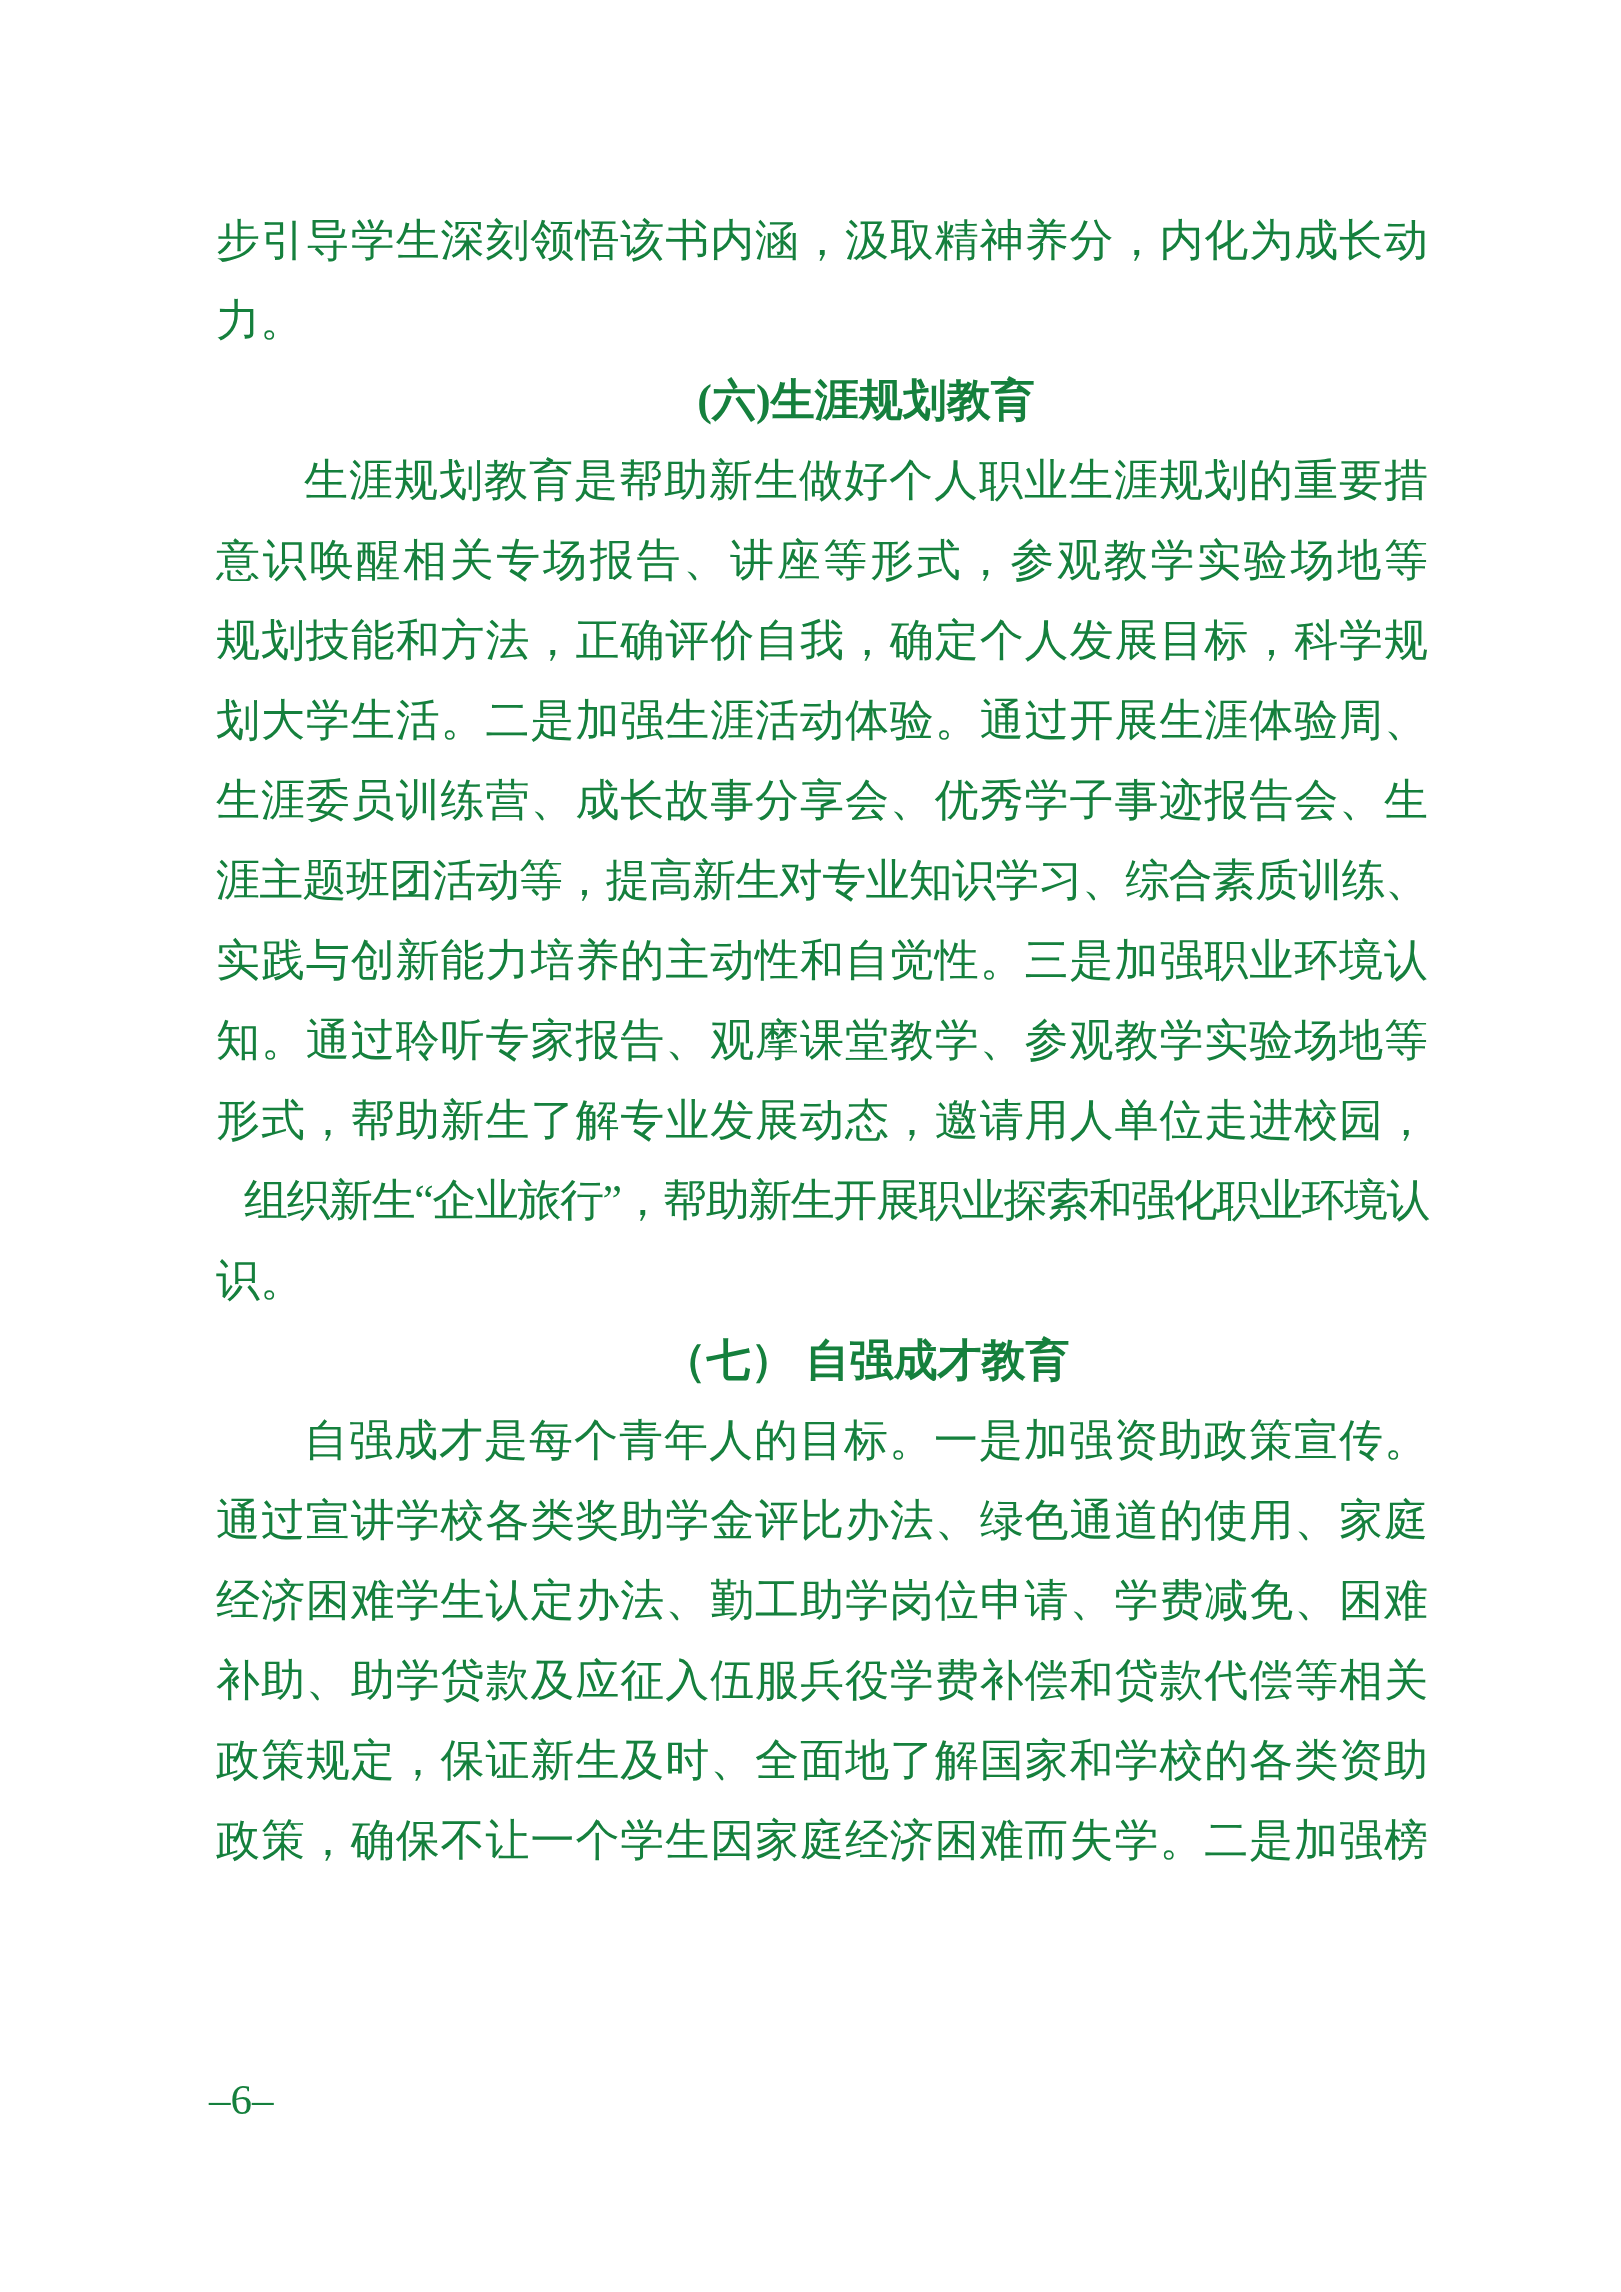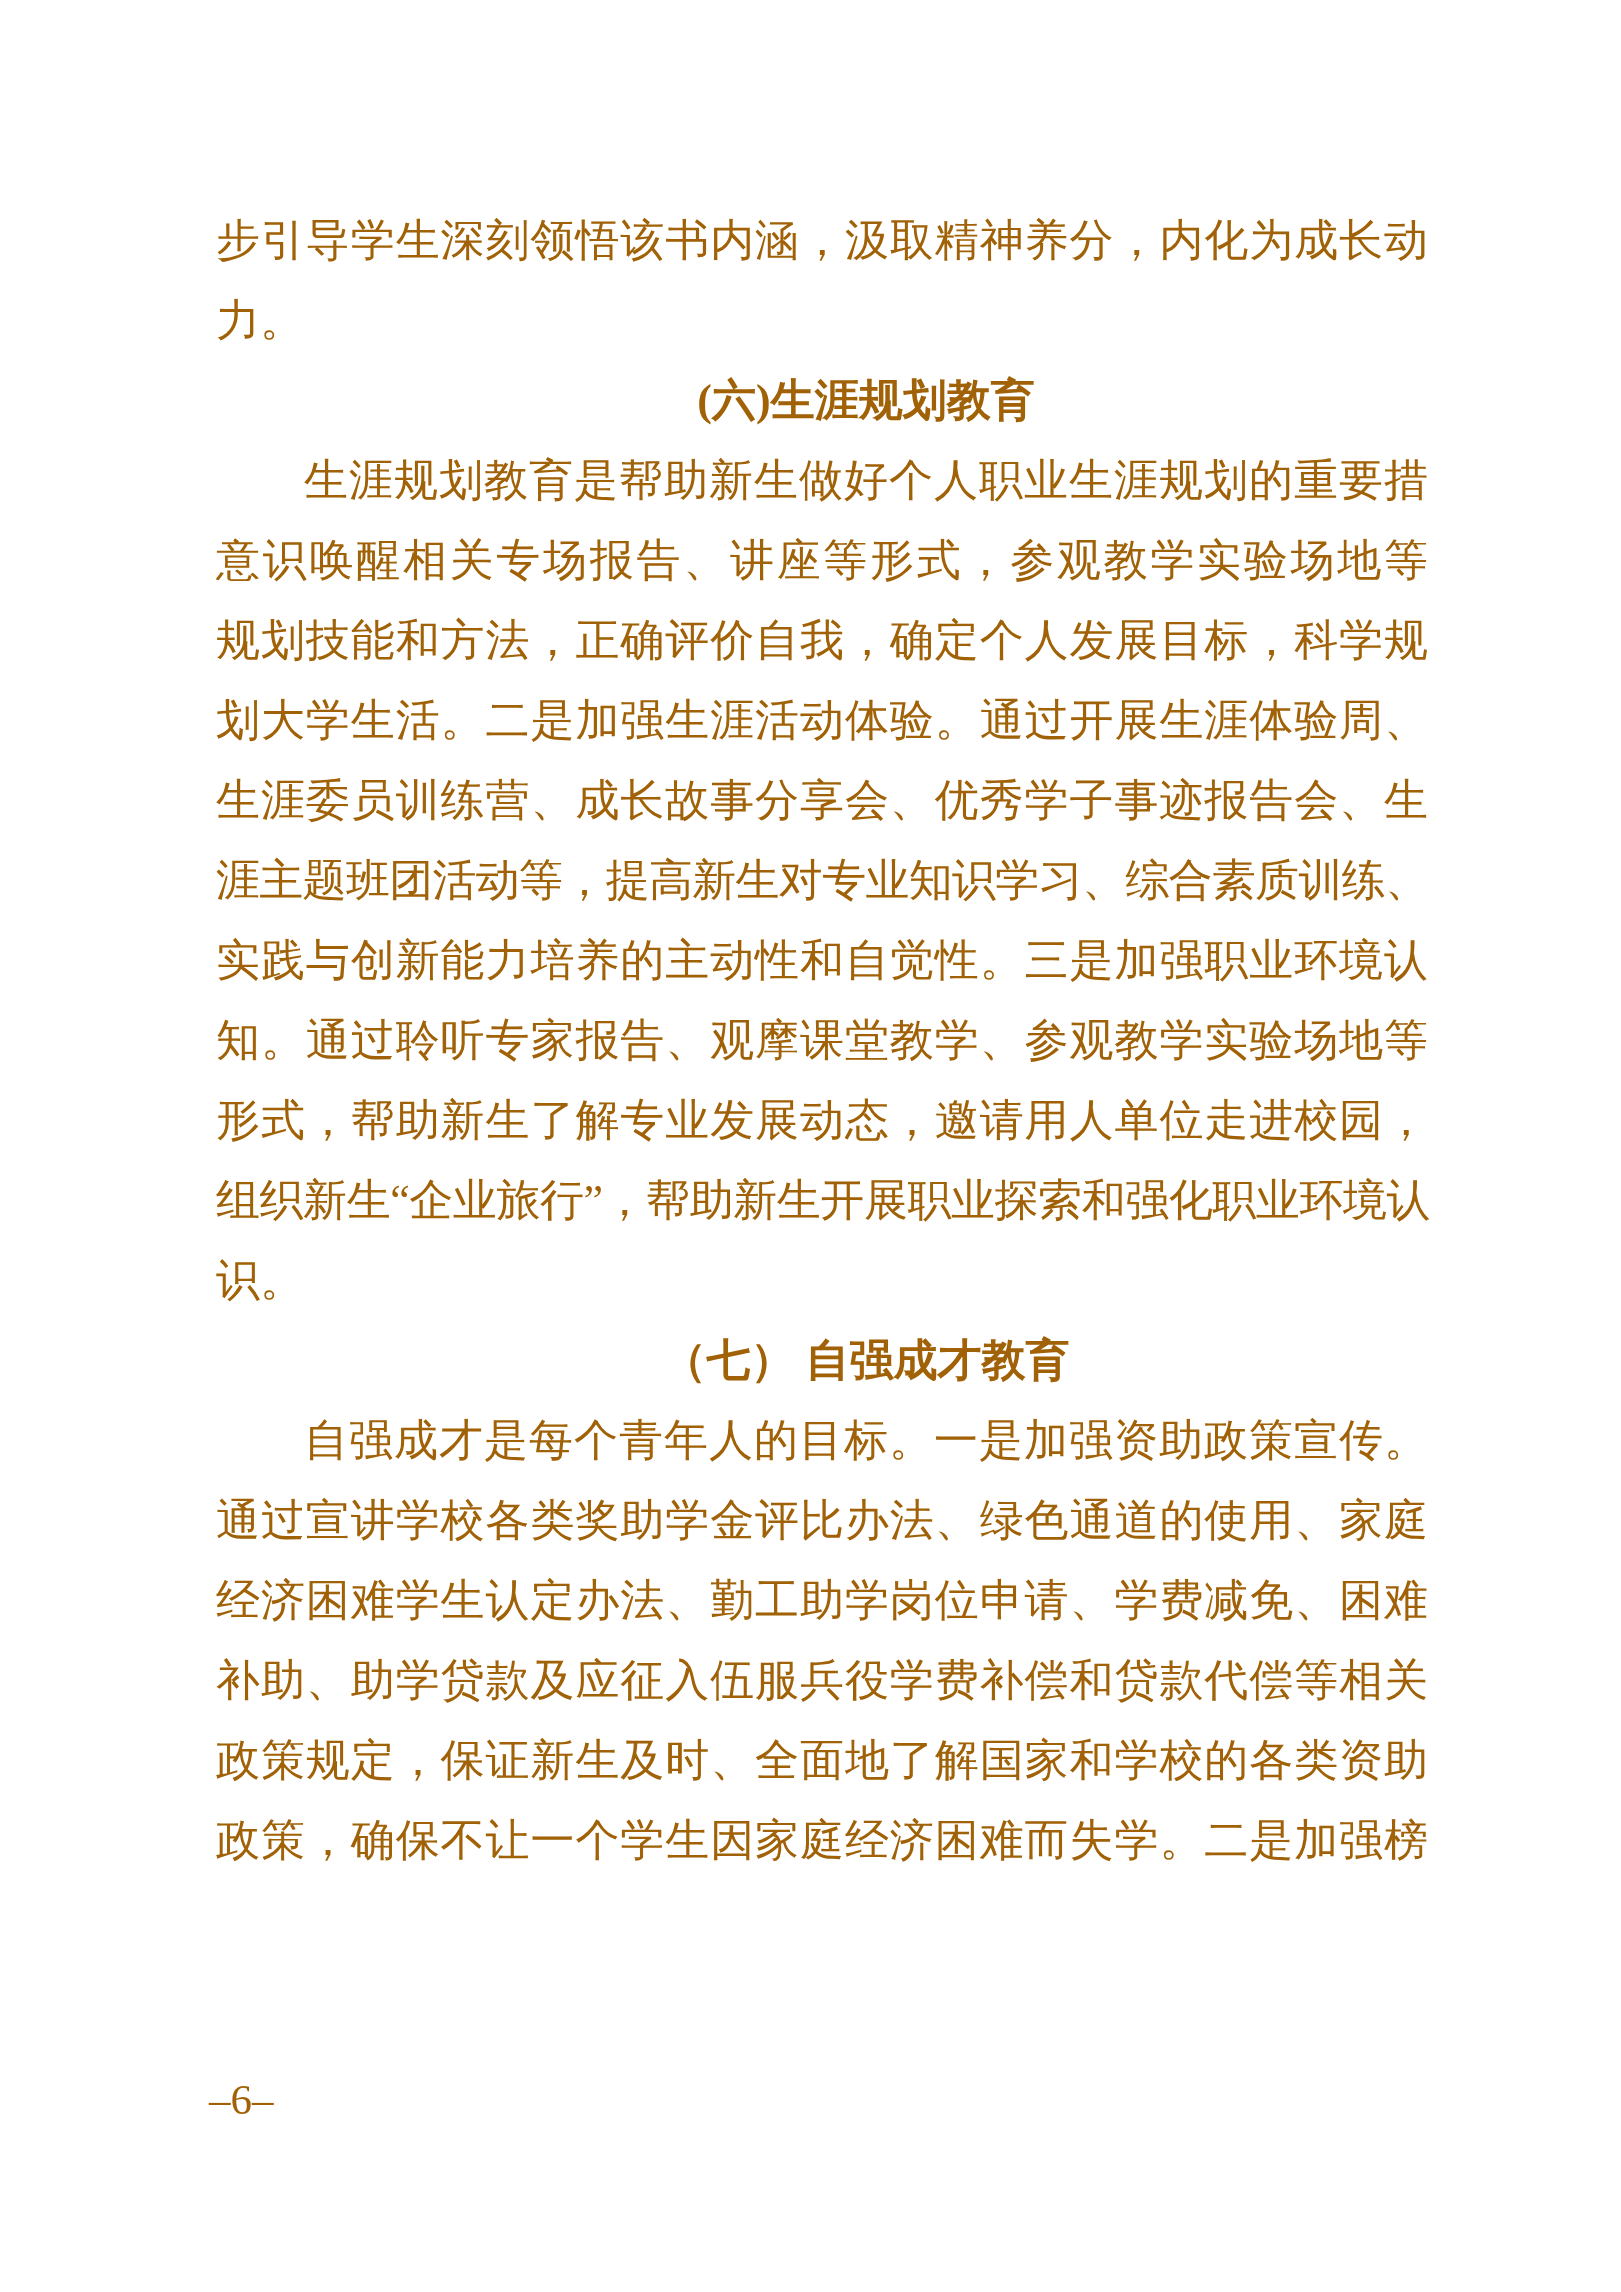--- a/index.html
+++ b/index.html
@@ -6,21 +6,21 @@
     margin: 0;
     padding: 0;
     background: #888;
   }
   .page {
     position: relative;
     width: 1621px;
     height: 2293px;
     margin: 0 auto;
     background: #ffffff;
-    color: #a16207;
+    color: #15803d;
     font-family: "Liberation Serif", serif;
     overflow: hidden;
   }
   .body-text {
     position: absolute;
     left: 216px;
     top: 201px;
     width: 1212px;
     font-size: 44px;
   }
@@ -42,21 +42,21 @@
   .heading {
     font-weight: bold;
     text-indent: 2em;
   }
   .short {
     text-align: left;
     text-align-last: left;
   }
   
   .tight1 { letter-spacing: -1px; }
-  .tight2 { letter-spacing: -2.5px; }
+  .tight2 { letter-spacing: -2.5px; margin-left: 28px; }
   .footer {
     position: absolute;
     left: 209px;
     top: 2070px;
     font-size: 43px;
     line-height: 59px;
   }
 </style>
 </head>
 <body>

